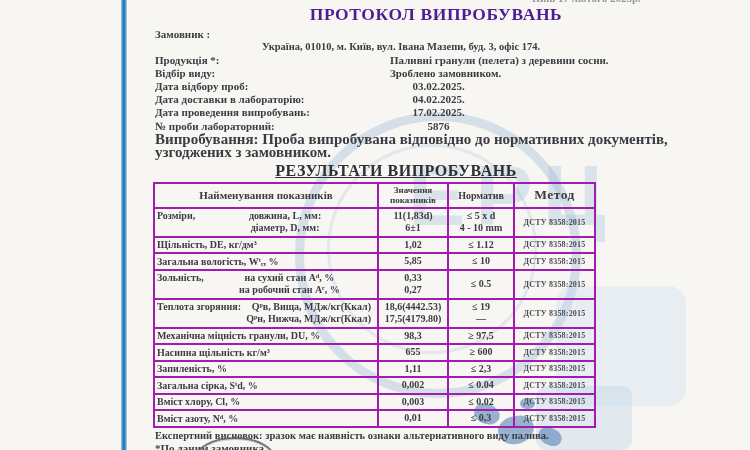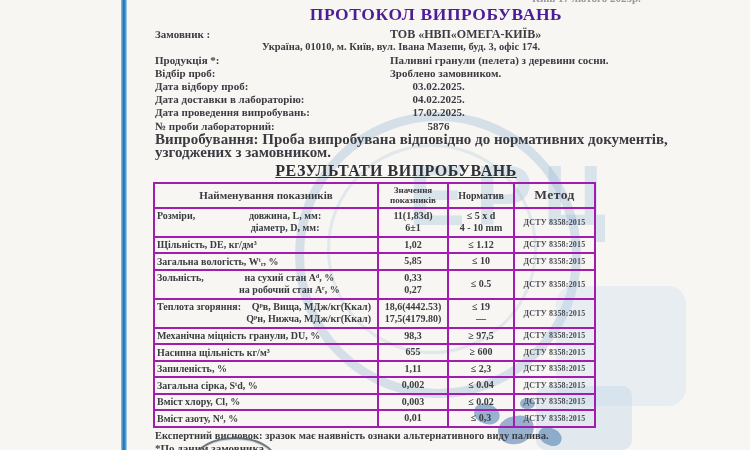--- a/index.html
+++ b/index.html
@@ -77,29 +77,28 @@
 <div class="blob blob-3"></div>
 <div class="blob blob-4"></div>
 <div class="stamp-ellipse"></div>
 
 <div class="doc">
   <div class="top-note">Київ 17 лютого 2025р.</div>
   <div class="title">ПРОТОКОЛ ВИПРОБУВАНЬ</div>
 
   <div class="frow">
     <span class="flabel">Замовник :</span>
-    <span class="fvalue v-org">ТОВ «НВП«ОМЕГА-КИЇВ»</span>
   </div>
   <div class="addr">Україна, 01010, м. Київ, вул. Івана Мазепи, буд. 3, офіс 174.</div>
   <div class="frow">
     <span class="flabel">Продукція *:</span>
     <span class="fvalue">Паливні гранули (пелета) з деревини сосни.</span>
   </div>
   <div class="frow">
-    <span class="flabel">Відбір проб:</span>
+    <span class="flabel">Відбір виду:</span>
     <span class="fvalue">Зроблено замовником.</span>
   </div>
   <div class="frow">
     <span class="flabel">Дата відбору проб:</span>
     <span class="fvalue">03.02.2025.</span>
   </div>
   <div class="frow">
     <span class="flabel">Дата доставки в лабораторію:</span>
     <span class="fvalue">04.02.2025.</span>
   </div>

